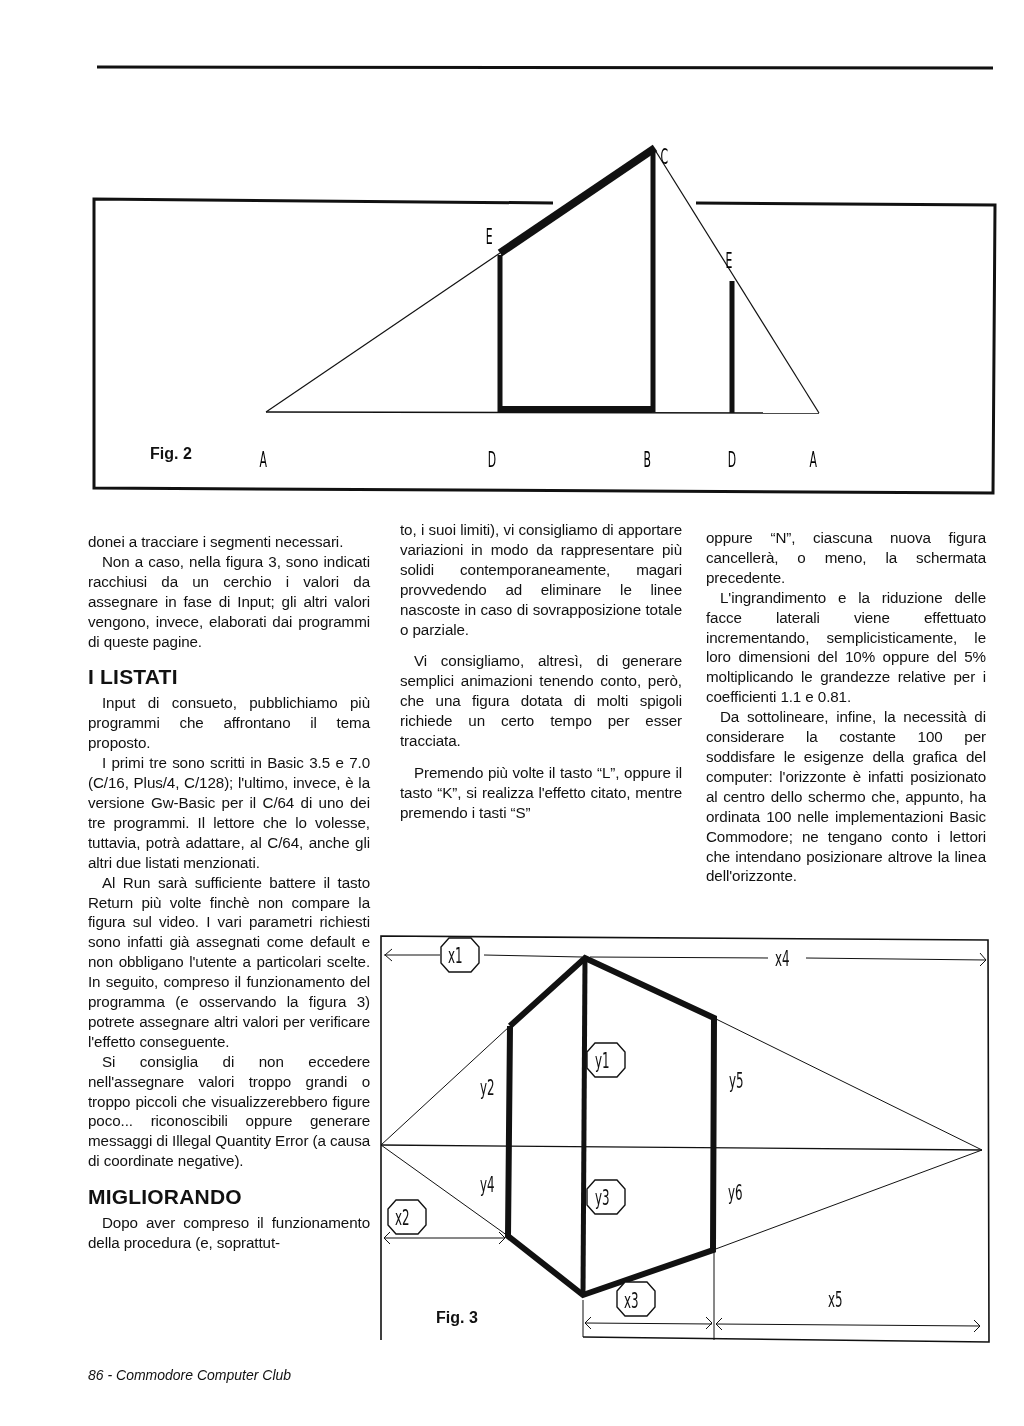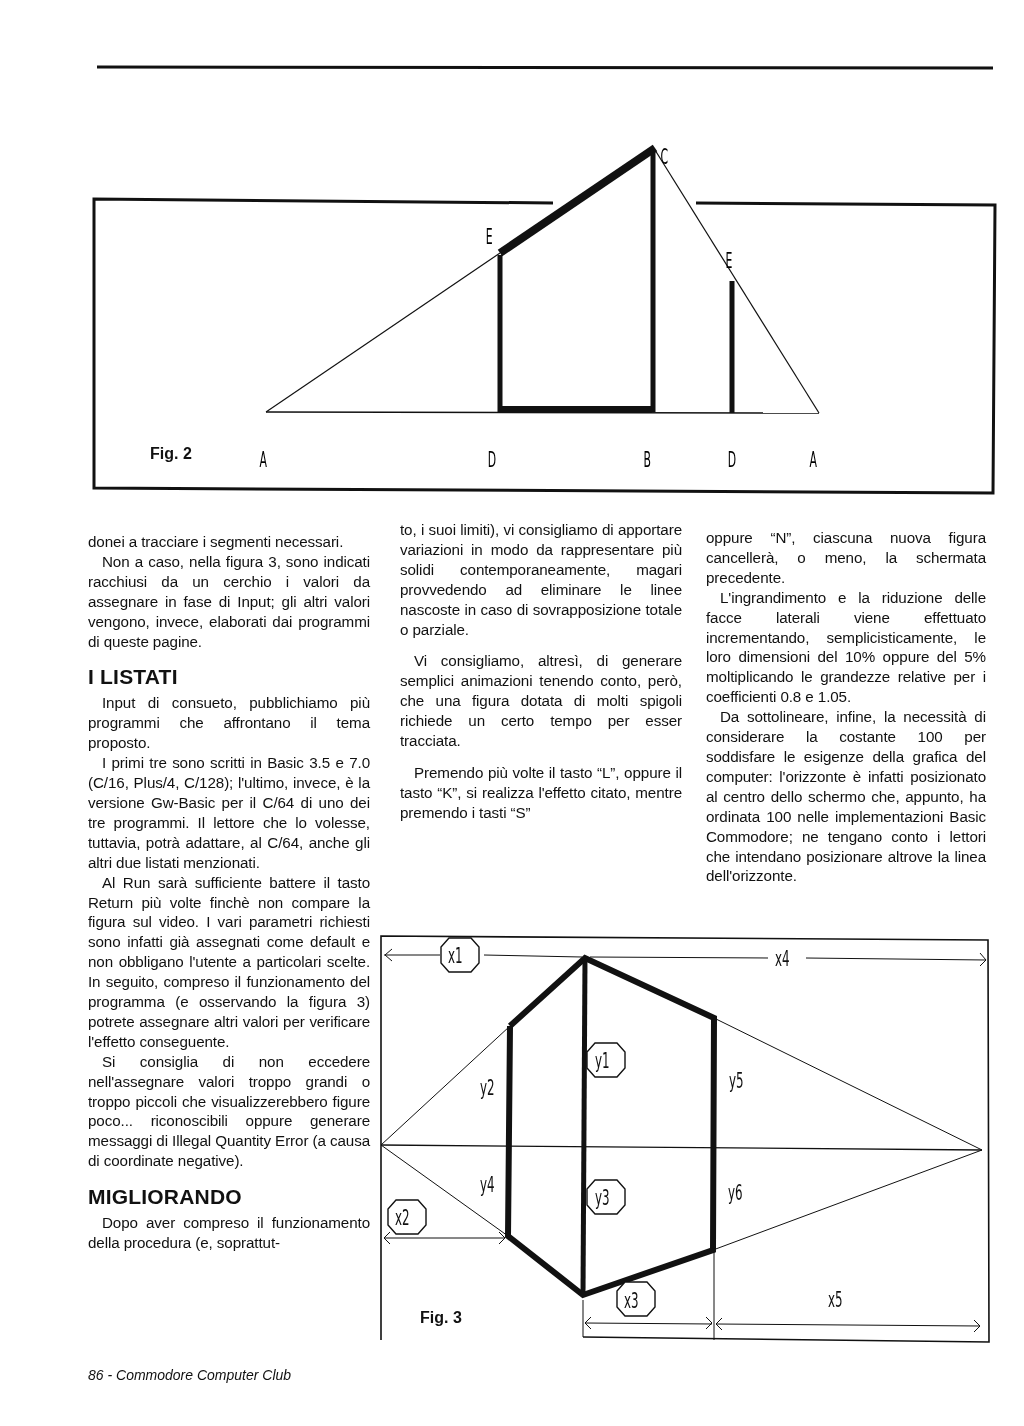--- a/index.html
+++ b/index.html
@@ -60,21 +60,21 @@
 </div>
 
 <div class="col" style="left:400px; top:520px; width:282px;">
   <p class="noindent">to, i suoi limiti), vi consigliamo di apportare variazioni in modo da rappresentare più solidi contemporaneamente, magari provvedendo ad eliminare le linee nascoste in caso di sovrapposizione totale o parziale.</p>
   <p class="gap">Vi consigliamo, altresì, di generare semplici animazioni tenendo conto, però, che una figura dotata di molti spigoli richiede un certo tempo per esser tracciata.</p>
   <p class="gap">Premendo più volte il tasto “L”, oppure il tasto “K”, si realizza l'effetto citato, mentre premendo i tasti “S”</p>
 </div>
 
 <div class="col" style="left:706px; top:528px; width:280px;">
   <p class="noindent">oppure “N”, ciascuna nuova figura cancellerà, o meno, la schermata precedente.</p>
-  <p>L'ingrandimento e la riduzione delle facce laterali viene effettuato incrementando, semplicisticamente, le loro dimensioni del 10% oppure del 5% moltiplicando le grandezze relative per i coefficienti 0.8 e 1.05.</p>
+  <p>L'ingrandimento e la riduzione delle facce laterali viene effettuato incrementando, semplicisticamente, le loro dimensioni del 10% oppure del 5% moltiplicando le grandezze relative per i coefficienti 1.1 e 0.81.</p>
   <p>Da sottolineare, infine, la necessità di considerare la costante 100 per soddisfare le esigenze della grafica del computer: l'orizzonte è infatti posizionato al centro dello schermo che, appunto, ha ordinata 100 nelle implementazioni Basic Commodore; ne tengano conto i lettori che intendano posizionare altrove la linea dell'orizzonte.</p>
 </div>
 
 <svg class="fig" width="1024" height="1426" style="pointer-events:none;">
   <defs>
     <g id="oct">
       <polygon points="-11,-17 11,-17 19,-8 19,8 11,17 -11,17 -19,8 -19,-8" fill="#fff" stroke="#111" stroke-width="1.4"></polygon>
     </g>
   </defs>
 
@@ -132,15 +132,15 @@
     <text x="0" y="0" transform="translate(595,1068) scale(0.6,1)">y1</text>
     <text x="0" y="0" transform="translate(595,1205) scale(0.6,1)">y3</text>
     <text x="0" y="0" transform="translate(775,966) scale(0.6,1)">x4</text>
     <text x="0" y="0" transform="translate(828,1307) scale(0.6,1)">x5</text>
     <text x="0" y="0" transform="translate(480,1095) scale(0.6,1)">y2</text>
     <text x="0" y="0" transform="translate(480,1192) scale(0.6,1)">y4</text>
     <text x="0" y="0" transform="translate(729,1088) scale(0.6,1)">y5</text>
     <text x="0" y="0" transform="translate(728,1200) scale(0.6,1)">y6</text>
   </g>
 </svg>
-<div class="figlabel" style="left:420px; top:1309px;">Fig. 3</div>
+<div class="figlabel" style="left:436px; top:1309px;">Fig. 3</div>
 
 <div class="footer"><span>86</span><span> - </span><span>Commodore Computer Club</span></div>
 
 </body></html>

